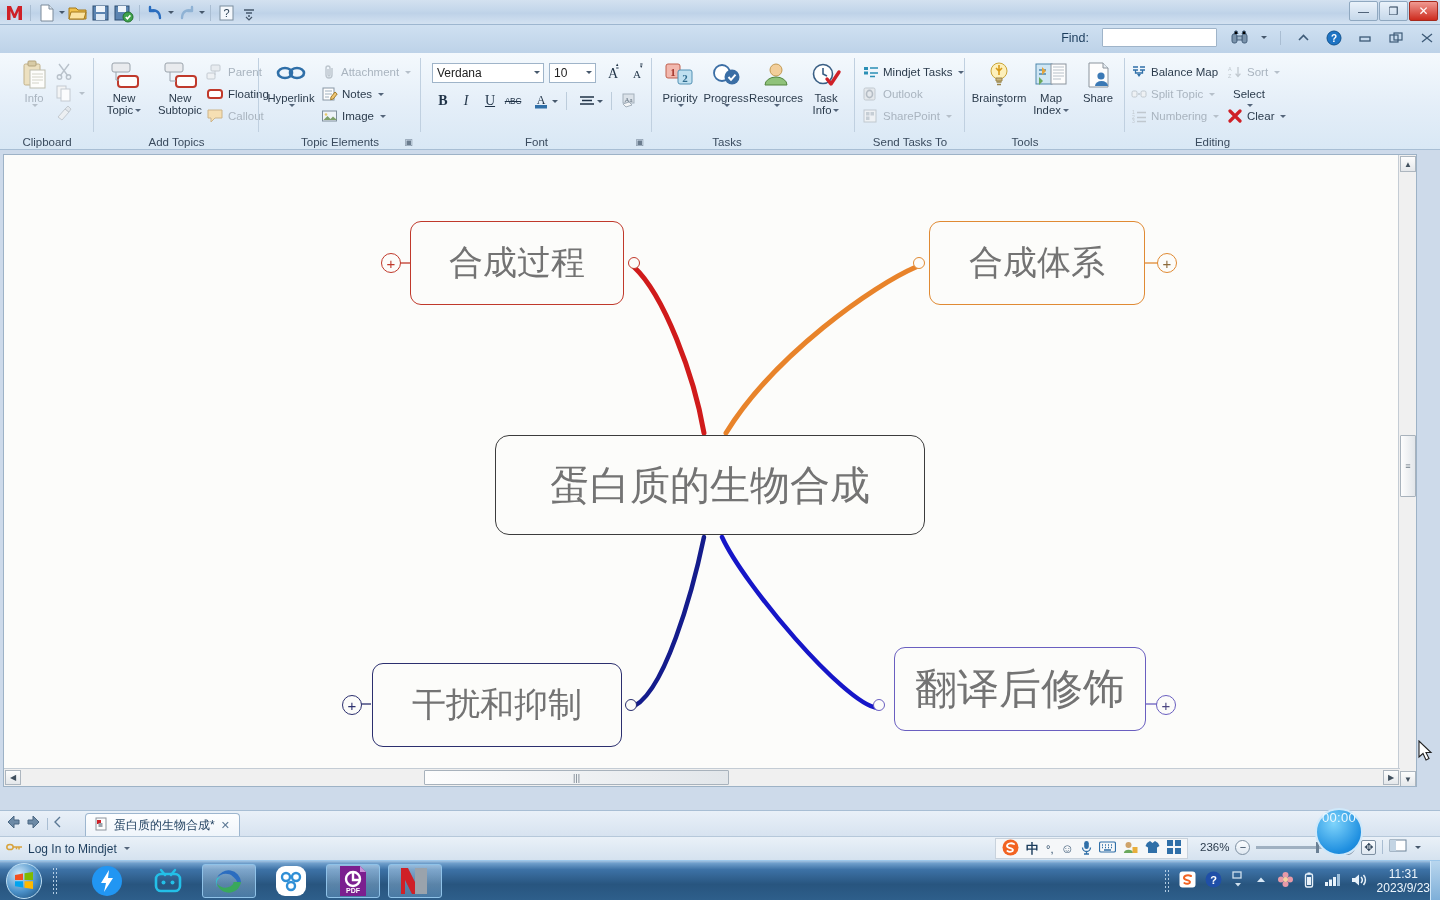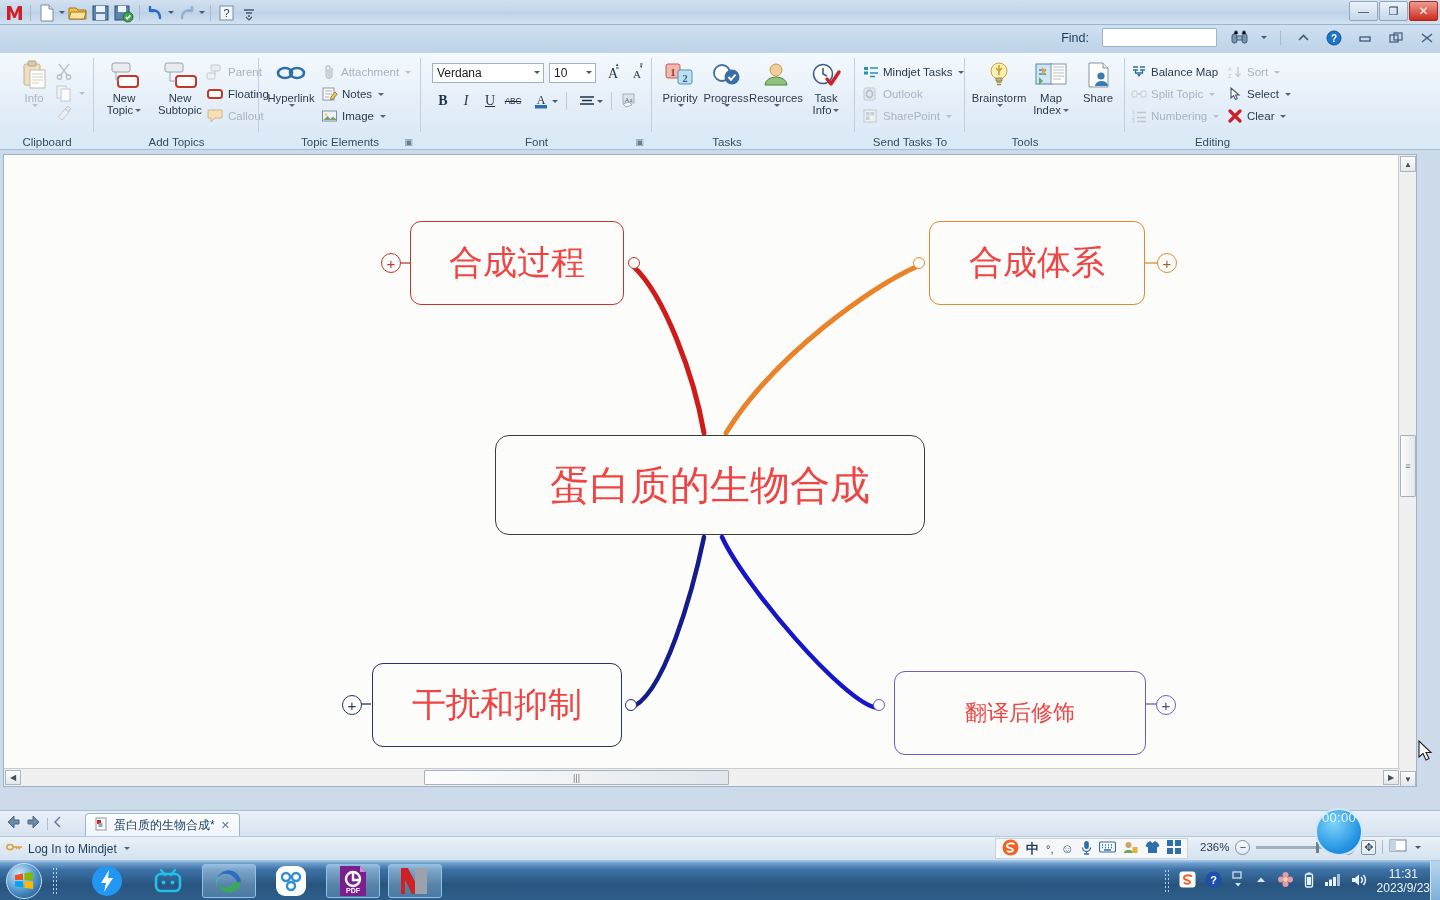--- a/index.html
+++ b/index.html
@@ -96,21 +96,21 @@
 
   
   .canvaswrap{ position:absolute; left:0; top:150px; width:1440px; height:660px; background:#cddaea;}
   .canvas{
     position:absolute; left:3px; top:4px; width:1414px; height:633px;
     background:#fcfcfa; border:1px solid #9db2c6;
     overflow:hidden;
   }
   .node{
     position:absolute; background:#fcfcfa; border-radius:11px; display:flex;
-    align-items:center; justify-content:center; color:#ef4444;
+    align-items:center; justify-content:center; color:#737373;
     font-family:"DejaVu Serif","Liberation Serif",serif;
   }
   .plus{
     position:absolute; width:20px;height:20px;border-radius:50%;
     display:flex;align-items:center;justify-content:center; font-size:15px; line-height:1;
     background:#fcfcfa;
   }
   .dot{
     position:absolute; width:12px;height:12px;border-radius:50%; background:#fcfcfa;
   }
@@ -659,21 +659,21 @@
       </span>
       <span class="smallitem dis" style="left:102px; top:9px;">
         <svg width="16" height="14" viewBox="0 0 16 14">
             <text x="1" y="6" font-size="5.5" fill="#c0c8cf" font-family="Liberation Sans">A</text>
             <text x="1" y="13" font-size="5.5" fill="#c0c8cf" font-family="Liberation Sans">Z</text>
             <path d="M11 2 v9 M8.6 8.6 L11 11.4 L13.4 8.6" stroke="#c0c8cf" stroke-width="1.3" fill="none"></path>
           </svg>
         <span>Sort</span>
         <span class="arw dis"></span>
       </span>
-      <span class="smallitem" style="left:102px; top:31px;">
+      <span class="smallitem" style="left:108px; top:31px;flex-direction:column;">
         <svg width="16" height="14" viewBox="0 0 16 14">
             <path d="M4 1 L4 11 L6.6 8.6 L8.4 12.4 L10.2 11.4 L8.5 8 L12 8z" fill="#fff" stroke="#46586c" stroke-width="1.1"></path>
           </svg>
         <span>Select</span>
         <span class="arw"></span>
       </span>
       <span class="smallitem" style="left:102px; top:53px;">
         <svg width="16" height="14" viewBox="0 0 16 14">
             <path d="M3 2 L13 12 M13 2 L3 12" stroke="#cf2027" stroke-width="3.2" stroke-linecap="round"></path>
           </svg>
@@ -719,21 +719,21 @@
       </div>
 
       <div class="node" style="left:491px; top:280px; width:430px; height:100px; border:1.5px solid #3c3c3c; border-radius:14px; font-size:40px;">
         <span>蛋白质的生物合成</span>
       </div>
       <div class="plus" style="left:338px; top:540px; border:1.3px solid #2b2f6e; color:#2b2f6e;">
           <span>+</span>
         </div>
       <div class="dot" style="left:621px; top:544px; border:1.6px solid #2b2f6e;"></div>
 
-      <div class="node" style="left:890px; top:516px; width:252px; height:84px; border:1.6px solid #6a5fc0; font-size:22px;">
+      <div class="node" style="left:890px; top:492px; width:252px; height:84px; border:1.6px solid #6a5fc0; font-size:42px;">
         <span>翻译后修饰</span>
       </div>
       <div class="plus" style="left:1152px; top:540px; border:1.3px solid #6a5fc0; color:#4b4580;">
           <span>+</span>
         </div>
       <div class="dot" style="left:869px; top:544px; border:1.6px solid #6a5fc0;"></div>
 
       <div class="vscroll">
         <div class="sbarrow" style="left:1px;top:1px;width:16px;height:16px;">▲</div>
         <div class="thumb" style="position:absolute;left:1px;top:280px;width:16px;height:62px;">≡</div>

